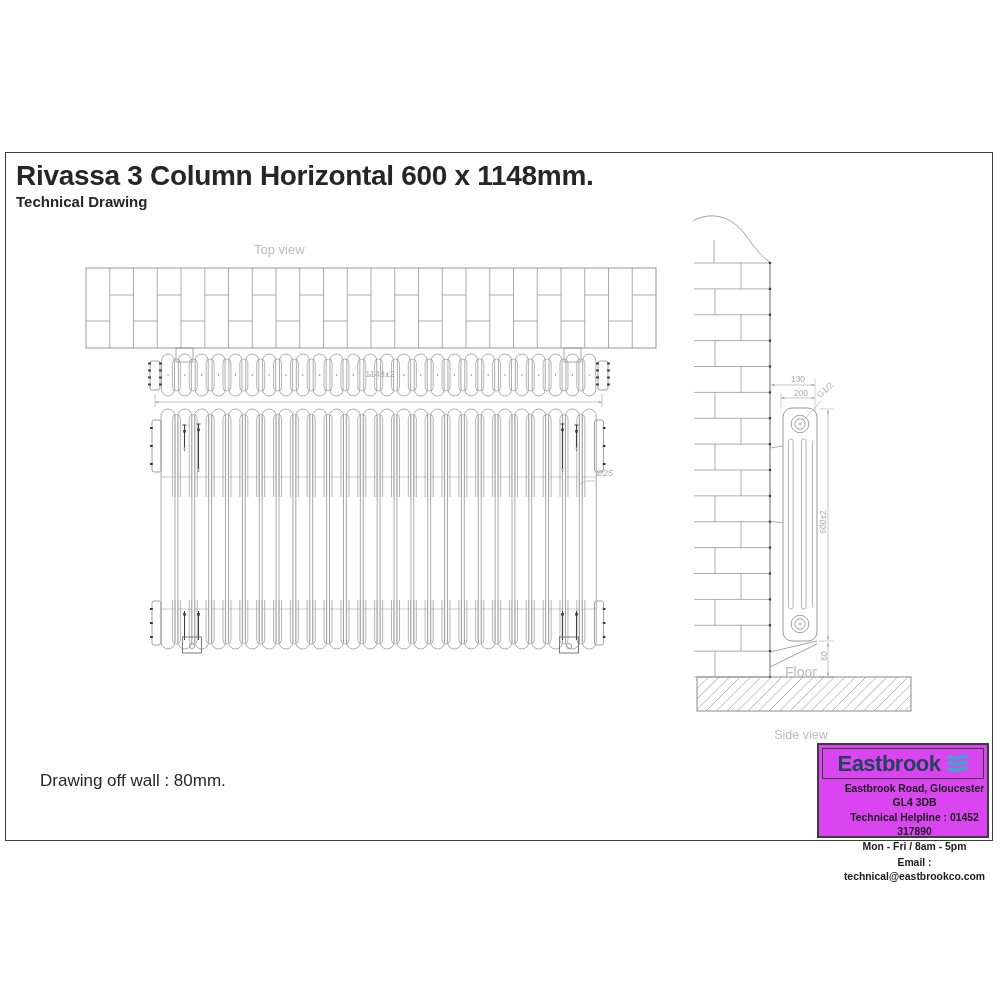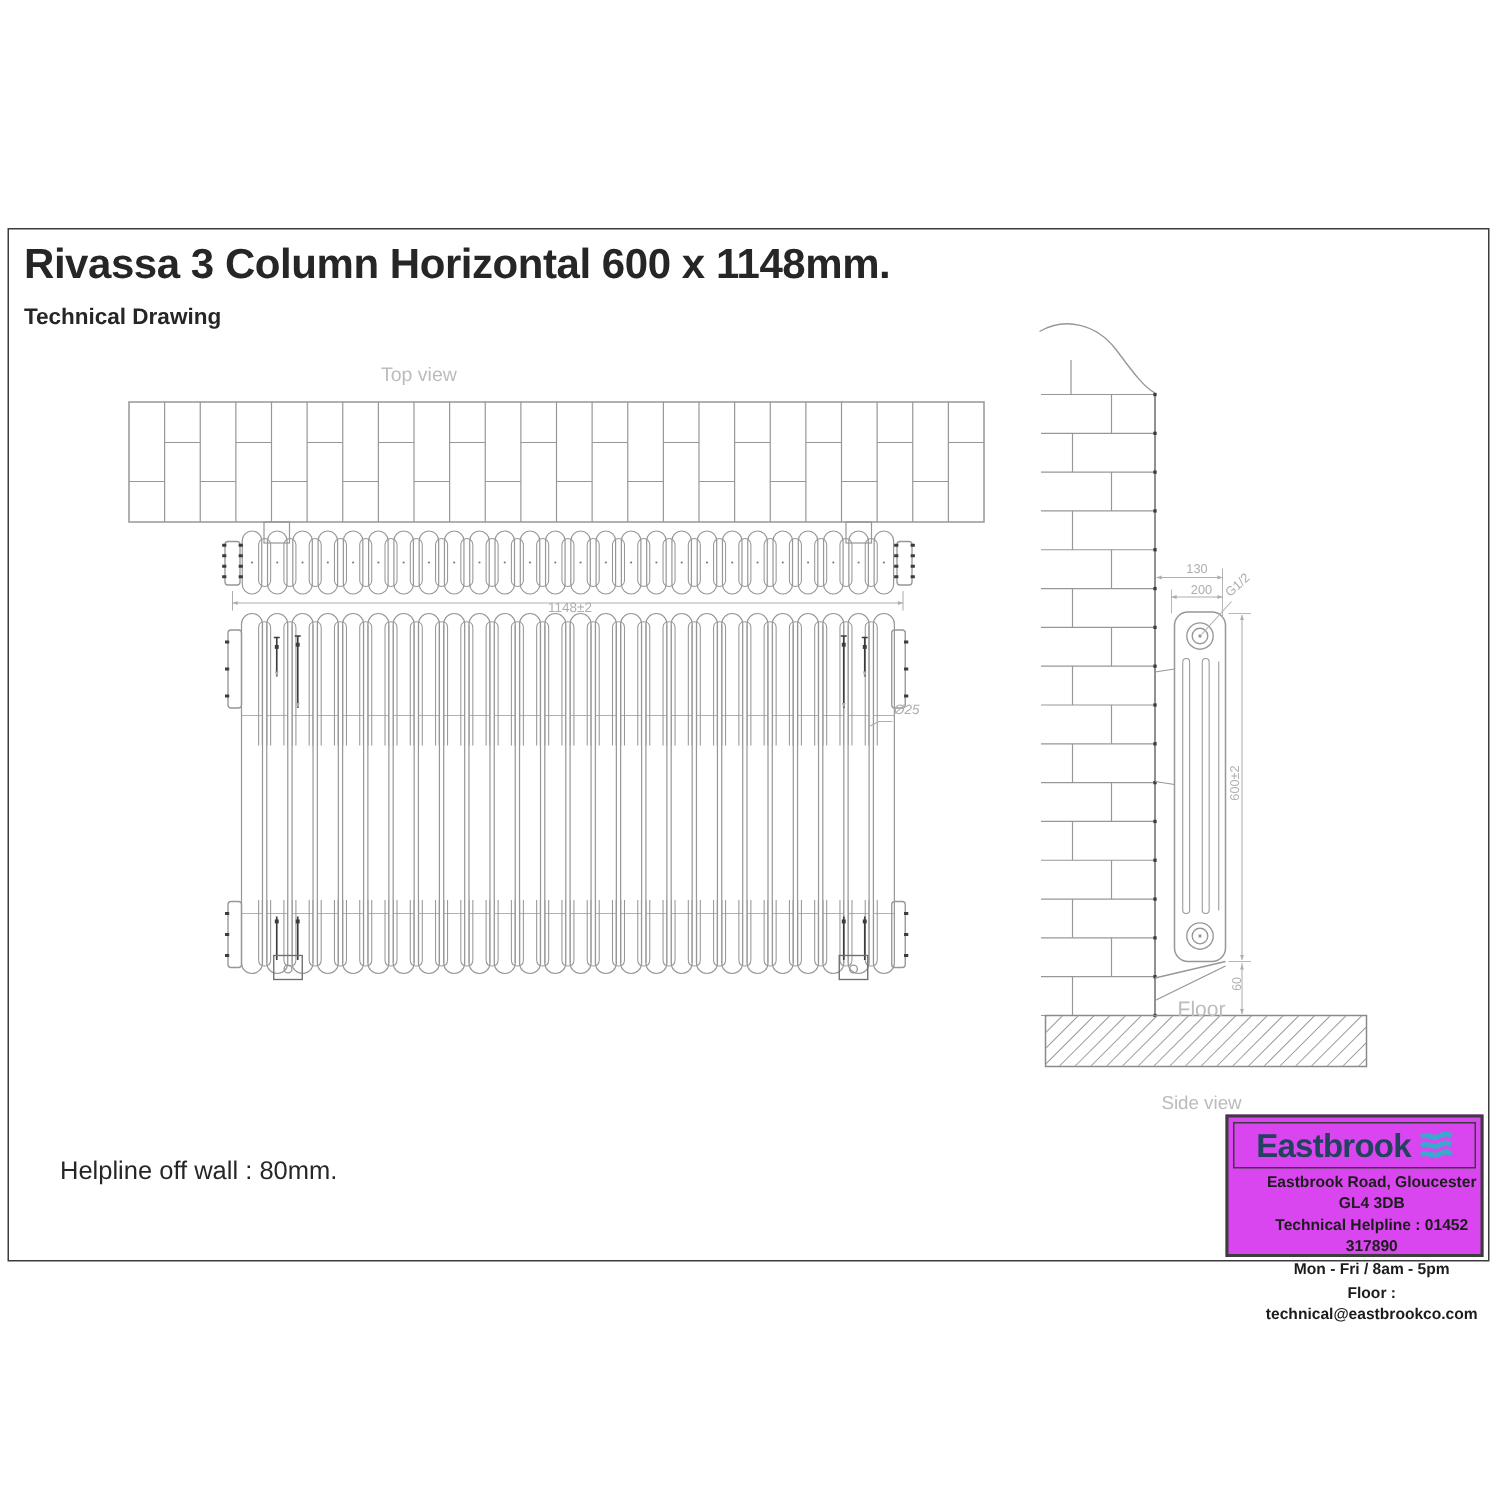--- a/index.html
+++ b/index.html
@@ -1,20 +1,20 @@
 <!DOCTYPE html>
 <html style="--line: #979797; --dim: #aeaeae; --label: #bcbcbc; --dark: #3c3c3c; --border: #3c3c3c; --text: #262626; --navy: #24415f; --wave: #39a9cd;"><head>
 <meta charset="utf-8">
 <style>
   html,body{margin:0;padding:0;background:#ffffff;}
   body{width:1000px;height:1000px;position:relative;font-family:"Liberation Sans",sans-serif;overflow:hidden;}
   .border-frame{position:absolute;left:5px;top:152px;width:988px;height:689px;border:1.5px solid var(--border);box-sizing:border-box;}
   .titlebox{position:absolute;left:16px;top:160px;color:var(--text);}
   .t1{font-size:28px;font-weight:bold;letter-spacing:-0.3px;}
-  .t2{font-size:15px;font-weight:bold;margin-top:11px;}
+  .t2{font-size:15px;font-weight:bold;margin-top:1px;}
   .note{position:absolute;left:40px;top:771px;font-size:17px;color:var(--text);}
   #tech-svg{position:absolute;left:0;top:0;width:1000px;height:1000px;}
   .lbl{position:absolute;color:var(--label);font-size:13px;}
   .dim{position:absolute;color:var(--dim);font-size:8.5px;white-space:nowrap;}
   .ctr{text-align:center;}
   .rot90{transform:rotate(-90deg);transform-origin:center;}
   .rotg{transform:rotate(-42deg);transform-origin:left center;}
   .brandbox{position:absolute;left:817px;top:743px;width:172px;height:95px;border:2px solid var(--border);background:#d946ef;box-sizing:border-box;}
   .logorow{margin:3px;height:31px;border:1.2px solid var(--border);display:flex;align-items:center;justify-content:center;gap:5px;box-sizing:border-box;}
   .brand{font-size:22px;font-weight:bold;color:var(--navy);letter-spacing:-0.5px;}
@@ -583,38 +583,38 @@
         <line x1="863.5" y1="711" x2="897.5" y2="677" stroke="#9b9b9b" stroke-width="0.7"></line>
         <line x1="874" y1="711" x2="908" y2="677" stroke="#9b9b9b" stroke-width="0.7"></line>
         <line x1="884.5" y1="711" x2="918.5" y2="677" stroke="#9b9b9b" stroke-width="0.7"></line>
         <line x1="895" y1="711" x2="929" y2="677" stroke="#9b9b9b" stroke-width="0.7"></line>
         <line x1="905.5" y1="711" x2="939.5" y2="677" stroke="#9b9b9b" stroke-width="0.7"></line>
       </g>
     </g>
 </svg>
 
 <div class="lbl" style="left:254px;top:242px;">Top view</div>
-<div class="dim ctr" style="left:339px;top:400px;width:82px;font-size:9px;">1148±2</div>
+<div class="dim ctr" style="left:339px;top:369px;width:82px;font-size:9px;">1148±2</div>
 <div class="dim" style="left:596px;top:468px;font-size:9px;font-style:italic;">Ø25</div>
 <div class="dim ctr" style="left:779px;top:374px;width:38px;">130</div>
 <div class="dim ctr" style="left:783px;top:388px;width:36px;">200</div>
 <div class="dim rotg" style="left:818px;top:391px;">G1/2</div>
 <div class="dim ctr rot90" style="left:794px;top:517px;width:58px;">600±2</div>
 <div class="dim ctr rot90" style="left:806px;top:651px;width:36px;">60</div>
 <div class="lbl ctr" style="left:760px;top:664px;width:82px;font-size:14px;">Floor</div>
 <div class="lbl ctr" style="left:757px;top:712px;width:88px;font-size:12.5px;margin-top:16px;">Side view</div>
 
-<div class="note">Helpline off wall : 80mm.</div>
+<div class="note">Drawing off wall : 80mm.</div>
 
 <div class="brandbox">
   <div class="logorow">
     <span class="brand">Eastbrook</span>
     <svg width="23" height="20" viewBox="0 0 23 20">
       <path d="M1.5,4 C6,0.5 9,6.5 13.5,3.5 S20,2.5 21.5,3.5" fill="none" stroke="var(--wave)" stroke-width="3.4"></path>
       <path d="M1.5,10 C6,6.5 9,12.5 13.5,9.5 S20,8.5 21.5,9.5" fill="none" stroke="var(--wave)" stroke-width="3.4"></path>
       <path d="M1.5,16 C6,12.5 9,18.5 13.5,15.5 S20,14.5 21.5,15.5" fill="none" stroke="var(--wave)" stroke-width="3.4"></path>
     </svg>
   </div>
   <div class="addr">Eastbrook Road, Gloucester GL4 3DB</div>
   <div class="addr">Technical Helpline : 01452 317890</div>
   <div class="addr">Mon - Fri / 8am - 5pm</div>
-  <div class="addr">Floor : technical@eastbrookco.com</div>
+  <div class="addr">Email : technical@eastbrookco.com</div>
 </div>
 
 </body></html>

